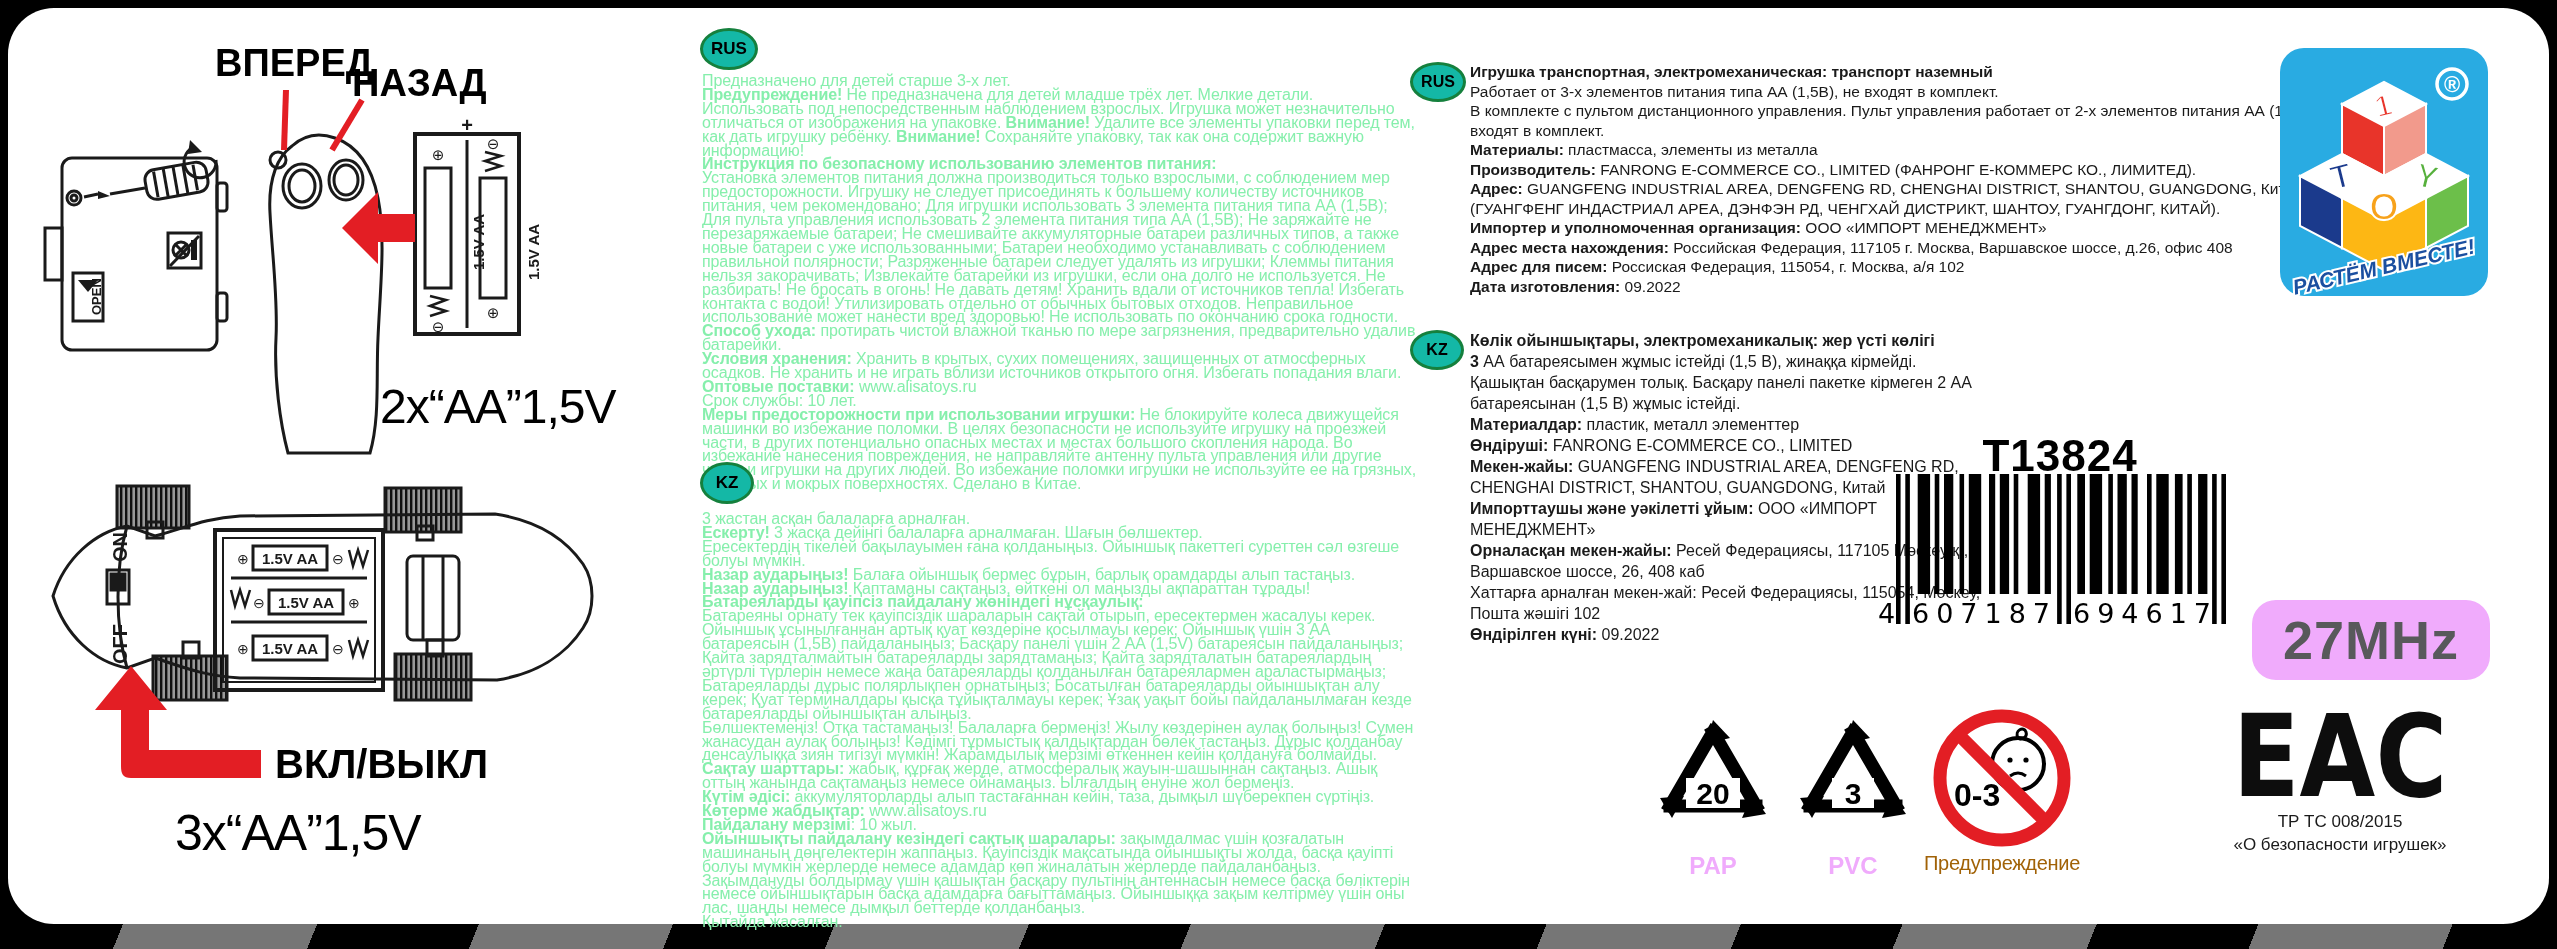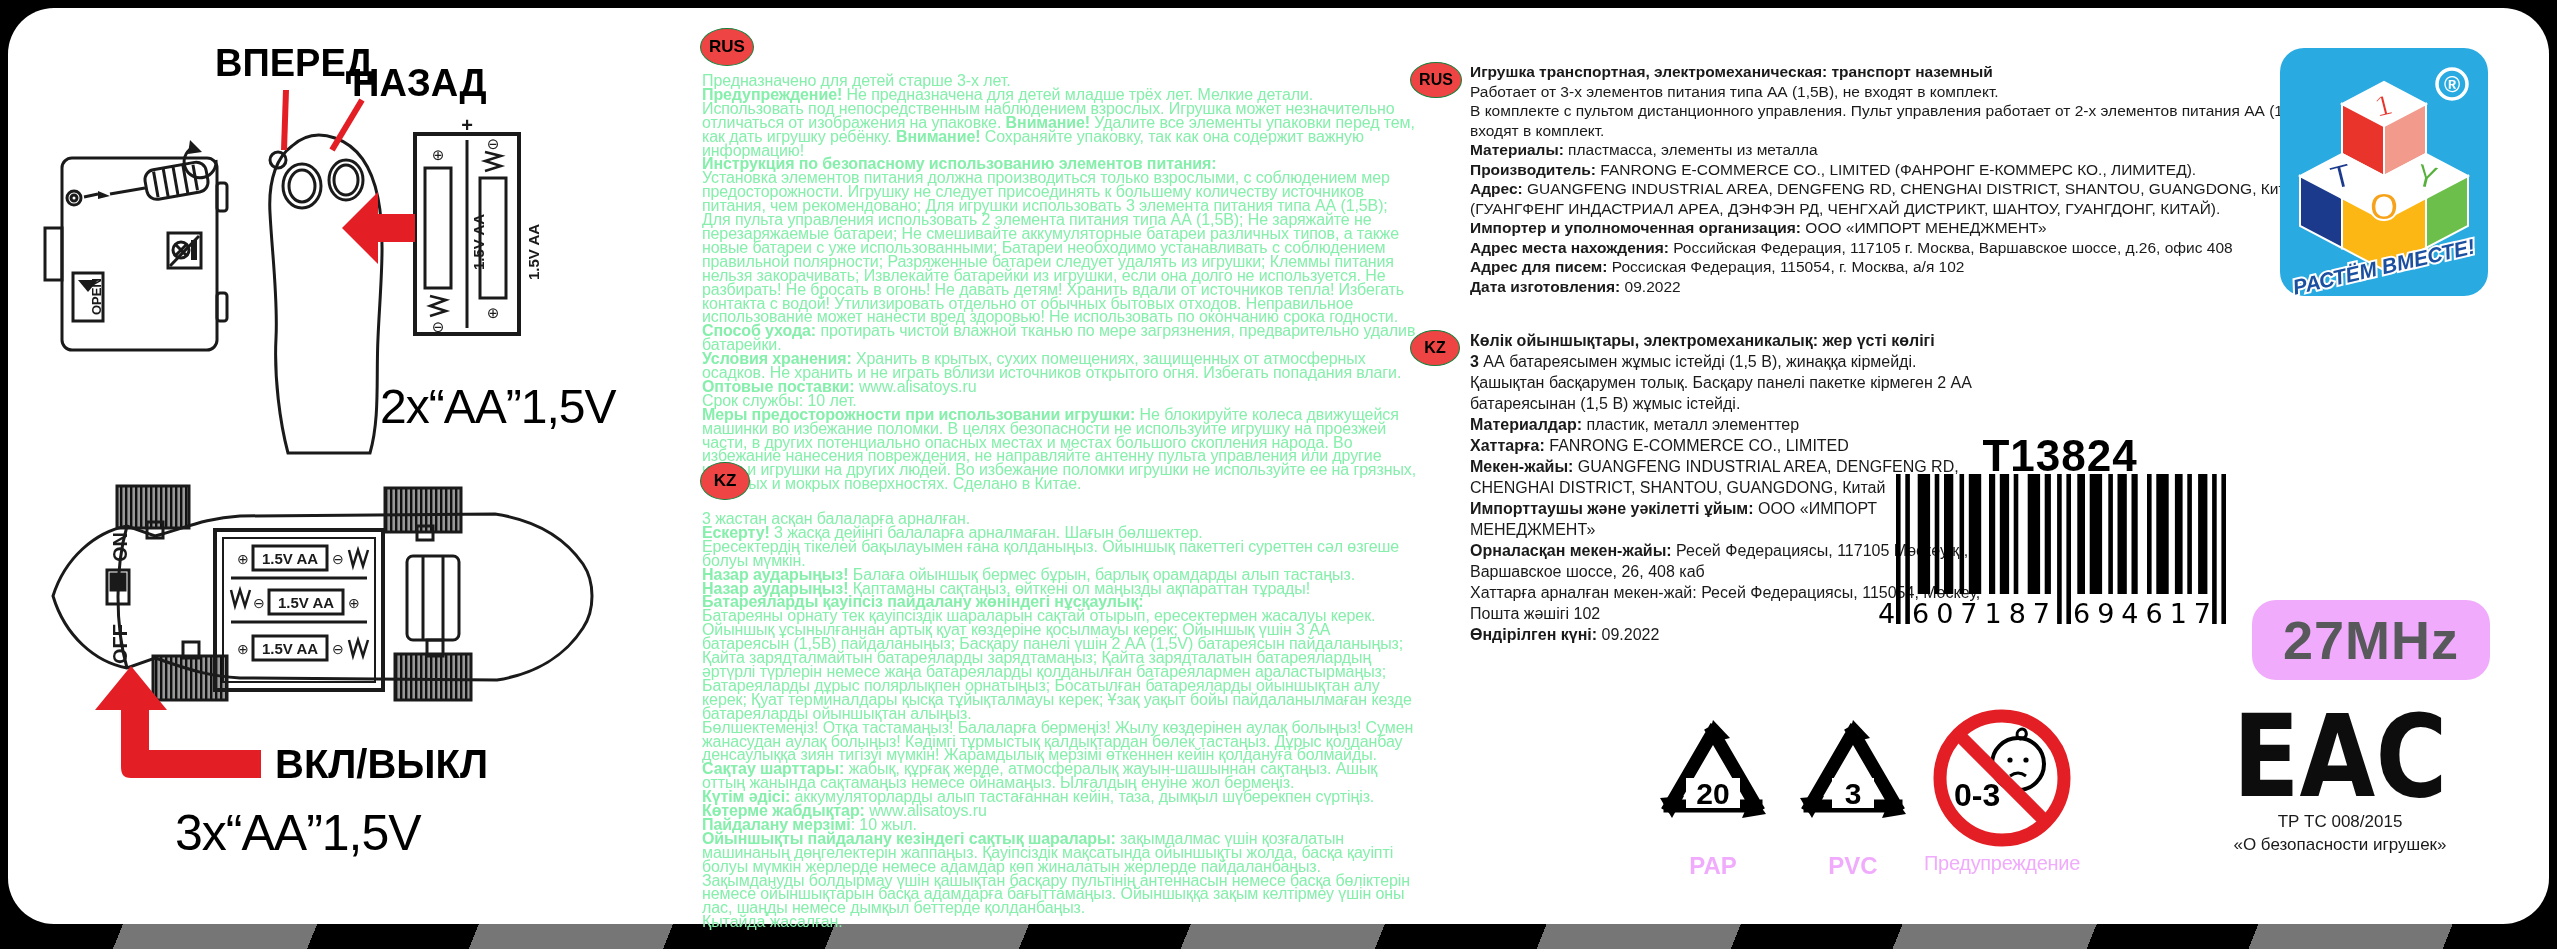--- a/index.html
+++ b/index.html
@@ -3,43 +3,43 @@
 <meta charset="utf-8">
 <style>
   html,body{margin:0;padding:0;background:#000;}
   .sheet{position:relative;width:2557px;height:949px;background:#000;overflow:hidden;
          font-family:"Liberation Sans",sans-serif;color:#111;}
   .abs{position:absolute;}
   .stripes{left:0;top:828px;width:2557px;height:121px;
            background:repeating-linear-gradient(112deg,#000 0 150px,#767676 150px 330px);}
   .label{left:8px;top:8px;width:2541px;height:916px;background:#fff;border-radius:46px;}
   
-  .badge{border:1px solid #15803d;border-radius:50%;display:flex;align-items:center;justify-content:center;
-         font-weight:bold;background:#ef4444;color:#000;}
+  .badge{border:3px solid #15803d;border-radius:50%;display:flex;align-items:center;justify-content:center;
+         font-weight:bold;background:#14b8a6;color:#000;}
   
   .midcol{width:716px;font-size:16px;line-height:13.9px;letter-spacing:-0.1px;color:#86efac;}
   .midcol p{margin:0;}
   
   .rightcol{font-size:15.5px;line-height:19.5px;color:#1a1a1a;}
   .rightcol p{margin:0;}
   .rightcol-kz{font-size:16px;line-height:21px;}
   
   .bc-title{font-size:44px;font-weight:bold;letter-spacing:1px;color:#000;}
   .bc-digits{display:flex;width:348px;font-size:27px;color:#000;font-family:"DejaVu Sans",sans-serif;}
   .bc-digits .d1{width:26px;}
   .bc-digits .grp{flex:1;text-align:center;letter-spacing:7px;}
   
   .freq{background:#f0abfc;border-radius:24px;display:flex;align-items:center;justify-content:center;
         color:#58595b;font-weight:bold;font-size:54px;letter-spacing:1px;}
   
   .eac-txt{font-family:"DejaVu Sans",sans-serif;font-weight:bold;color:#0d0d0d;
            font-size:96px;line-height:96px;transform:scale(1.02,1.18);transform-origin:center top;letter-spacing:0px;}
   .trts{font-size:17px;color:#1a1a1a;text-align:center;line-height:23px;}
   .sym-label{font-weight:bold;font-size:24px;text-align:center;color:#f0abfc;}
-  .warn-label{font-size:20px;text-align:center;color:#f0abfc;letter-spacing:-0.3px;}
+  .warn-label{font-size:20px;text-align:center;color:#a16207;letter-spacing:-0.3px;}
   svg text{font-family:"Liberation Sans",sans-serif;}
 </style>
 </head>
 <body>
 
 <div class="sheet">
 
   <div class="abs stripes"></div>
 
   <div class="abs label"></div>
@@ -240,21 +240,21 @@
     </div>
 
   <div class="abs badge" style="left:1410px;top:330px;width:48px;height:34px;font-size:16px;">
     <span>KZ</span>
   </div>
   <div class="abs rightcol rightcol-kz" style="left:1470px;top:330px;width:520px;">
       <p><b>Көлік ойыншықтары, электромеханикалық: жер үсті көлігі</b></p>
       <p><b>3</b> АА батареясымен жұмыс істейді (1,5 В), жинаққа кірмейді.</p>
       <p>Қашықтан басқарумен толық. Басқару панелі пакетке кірмеген 2 АА батареясынан (1,5 В) жұмыс істейді.</p>
       <p><b>Материалдар:</b> пластик, металл элементтер</p>
-      <p><b>Хаттарға:</b> FANRONG E-COMMERCE CO., LIMITED</p>
+      <p><b>Өндіруші:</b> FANRONG E-COMMERCE CO., LIMITED</p>
       <p><b>Мекен-жайы:</b> GUANGFENG INDUSTRIAL AREA, DENGFENG RD, CHENGHAI DISTRICT, SHANTOU, GUANGDONG, Китай</p>
       <p><b>Импорттаушы және уәкілетті ұйым:</b> ООО «ИМПОРТ МЕНЕДЖМЕНТ»</p>
       <p><b>Орналасқан мекен-жайы:</b> Ресей Федерациясы, 117105 Мәскеу қ., Варшавское шоссе, 26, 408 каб</p>
       <p>Хаттарға арналған мекен-жай: Ресей Федерациясы, 115054, Мәскеу, Пошта жәшігі 102</p>
       <p><b>Өндірілген күні:</b> 09.2022</p>
     </div>
 
   <div class="abs bc-title" style="left:1895px;top:431px;width:330px;text-align:center;">T13824</div>
   <svg class="abs" style="left:1896px;top:474px;" width="330" height="152" viewBox="0 0 330 152" preserveAspectRatio="none" id="barcode-svg">
       <rect x="0.0" y="0" width="4.6" height="150" fill="#000"></rect>

